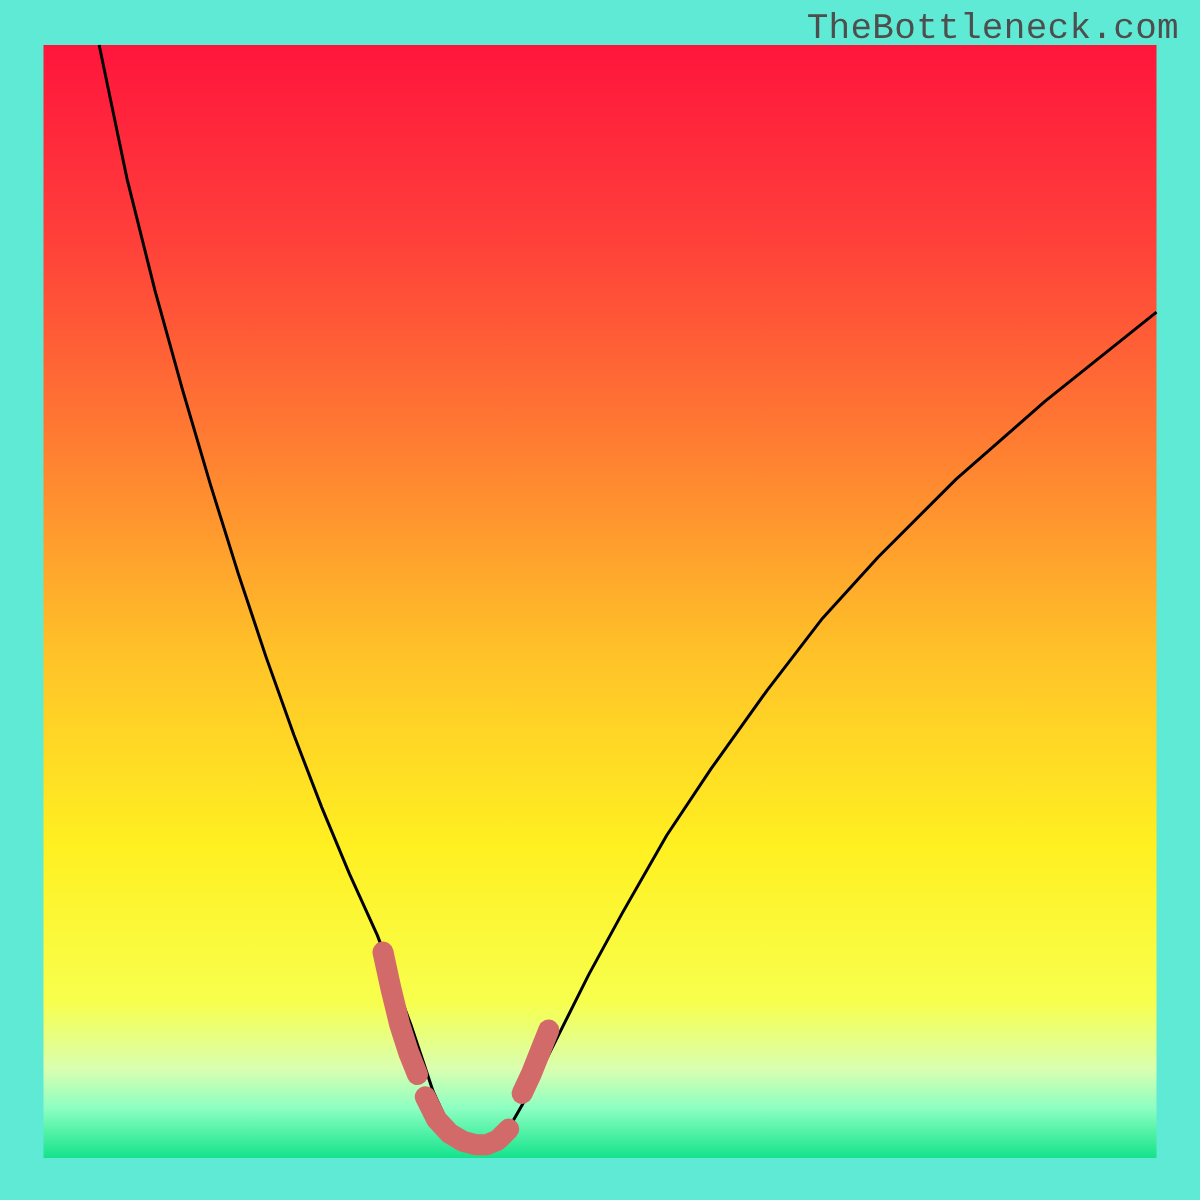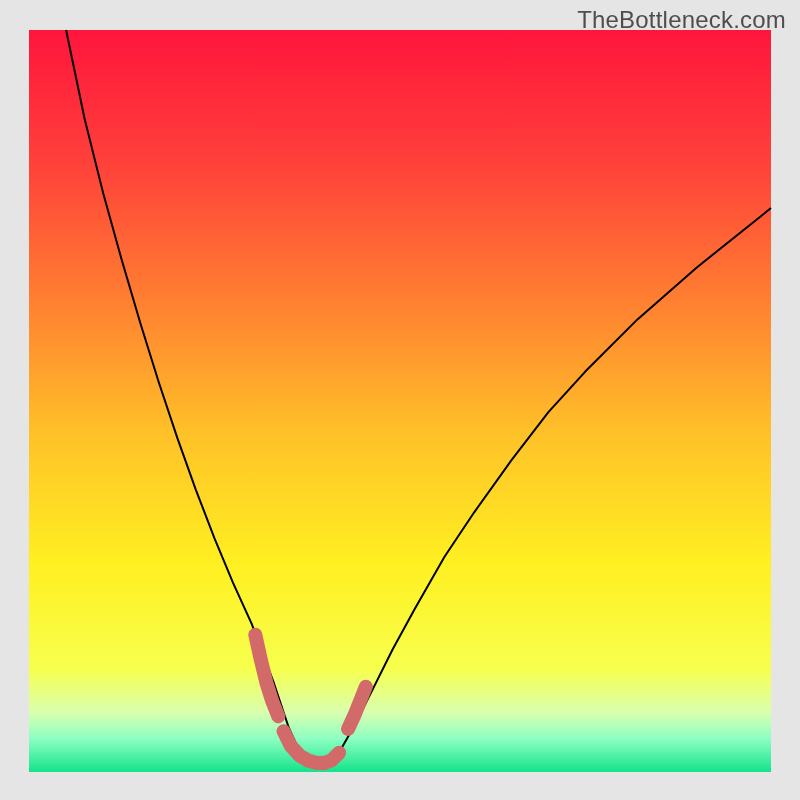--- a/index.html
+++ b/index.html
@@ -8,21 +8,22 @@
     width: 800px;
     height: 800px;
     background: #000;
     overflow: hidden;
     font-family: Arial, Helvetica, sans-serif;
   }
   .stage {
     position: relative;
     width: 800px;
     height: 800px;
-    background: #e5e5e5;
+    background: #5eead4;
+    font-family: Liberation Mono, monospace;
   }
   .watermark {
     position: absolute;
     top: 6px;
     right: 14px;
     color: #4e4e4e;
     font-size: 24px;
     font-weight: 400;
     letter-spacing: 0.2px;
     z-index: 10;

